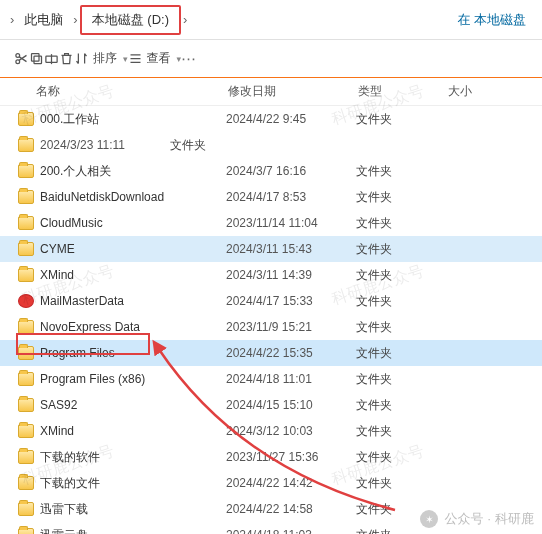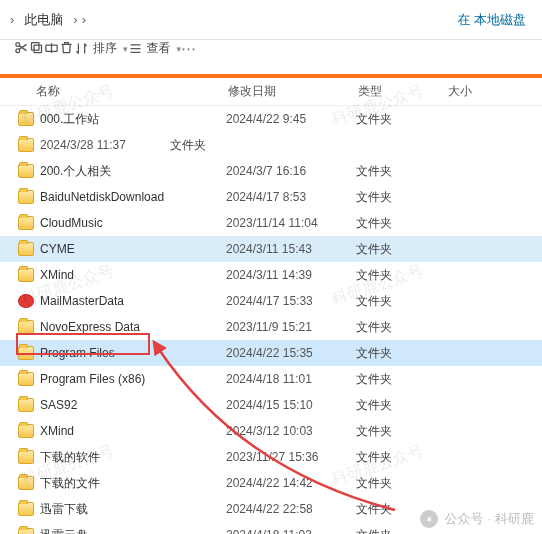--- a/index.html
+++ b/index.html
@@ -2,21 +2,21 @@
 <html><head>
 <meta charset="utf-8">
 <style>
 *{box-sizing:border-box;margin:0;padding:0;font-family:"Microsoft YaHei","Segoe UI",sans-serif}
 body{width:542px;height:534px;background:#fff;font-size:12px;color:#333;position:relative;overflow:hidden}
 .breadcrumb{height:40px;display:flex;align-items:center;padding:0 8px;border-bottom:1px solid #e0e0e0;font-size:13px}
 .crumb{padding:4px 8px;display:inline-flex;align-items:center}
 .crumb-sep{color:#666;padding:0 2px}
 .crumb-highlight{border:2px solid #e04040;padding:4px 10px;border-radius:2px}
 .search-hint{margin-left:auto;color:#0369a1;padding-right:8px}
-.toolbar{height:38px;display:flex;align-items:flex-start;padding:0 14px;border-bottom:4px solid #f97316;color:#444}
+.toolbar{height:38px;display:flex;align-items:center;padding:0 14px;border-bottom:1px solid #f97316;color:#444}
 .tool-ico{width:15px;height:15px;display:inline-block}
 .tool-item{display:flex;align-items:center;gap:4px;font-size:12px}
 .chev{font-size:9px;color:#888;margin-left:2px}
 .headers{height:28px;display:flex;align-items:center;padding:0 0 0 36px;border-bottom:1px solid #eee;color:#555;font-size:12px}
 .col-name{width:192px}
 .col-date{width:130px}
 .col-type{width:90px}
 .col-size{flex:1}
 .filelist{overflow:auto}
 .row{height:26px;display:flex;align-items:center;padding-left:18px}
@@ -35,20 +35,21 @@
 .footer-badge{position:absolute;right:8px;bottom:6px;display:flex;align-items:center;gap:6px;color:#bdbdbd;font-size:13px}
 .badge-ico{width:18px;height:18px;border-radius:50%;background:#ccc;display:inline-flex;align-items:center;justify-content:center;color:#fff;font-size:10px}
 </style>
 </head>
 <body>
 
 <div class="breadcrumb">
   <span class="crumb-sep">›</span>
   <span class="crumb">此电脑</span>
   <span class="crumb-sep">›</span>
+  <span class="crumb crumb-highlight">本地磁盘 (D:)</span>
   <span class="crumb-sep">›</span>
   <span class="search-hint">在 本地磁盘</span>
 </div>
 
 <div class="toolbar">
   <span class="tool-item">
     <svg class="tool-ico" viewBox="0 0 24 24" fill="none" stroke="#555" stroke-width="2">
         <circle cx="6" cy="7" r="3"></circle>
         <circle cx="6" cy="17" r="3"></circle>
         <path d="M8 9l12 8M8 15l12-8"></path>
@@ -97,21 +98,21 @@
 
 <div class="filelist" id="filelist">
     <div class="row">
       <span class="ficon"></span>
       <span class="fname">000.工作站</span>
       <span class="fdate">2024/4/22 9:45</span>
       <span class="ftype">文件夹</span>
     </div>
     <div class="row">
       <span class="ficon"></span>
-      <span class="fdate">2024/3/28 11:37</span>
+      <span class="fdate">2024/3/23 11:11</span>
       <span class="ftype">文件夹</span>
     </div>
     <div class="row">
       <span class="ficon"></span>
       <span class="fname">200.个人相关</span>
       <span class="fdate">2024/3/7 16:16</span>
       <span class="ftype">文件夹</span>
     </div>
     <div class="row">
       <span class="ficon"></span>
@@ -181,21 +182,21 @@
     </div>
     <div class="row">
       <span class="ficon"></span>
       <span class="fname">下载的文件</span>
       <span class="fdate">2024/4/22 14:42</span>
       <span class="ftype">文件夹</span>
     </div>
     <div class="row">
       <span class="ficon"></span>
       <span class="fname">迅雷下载</span>
-      <span class="fdate">2024/4/22 22:58</span>
+      <span class="fdate">2024/4/22 14:58</span>
       <span class="ftype">文件夹</span>
     </div>
     <div class="row">
       <span class="ficon"></span>
       <span class="fname">迅雷云盘</span>
       <span class="fdate">2024/4/18 11:03</span>
       <span class="ftype">文件夹</span>
     </div>
   </div>
 

